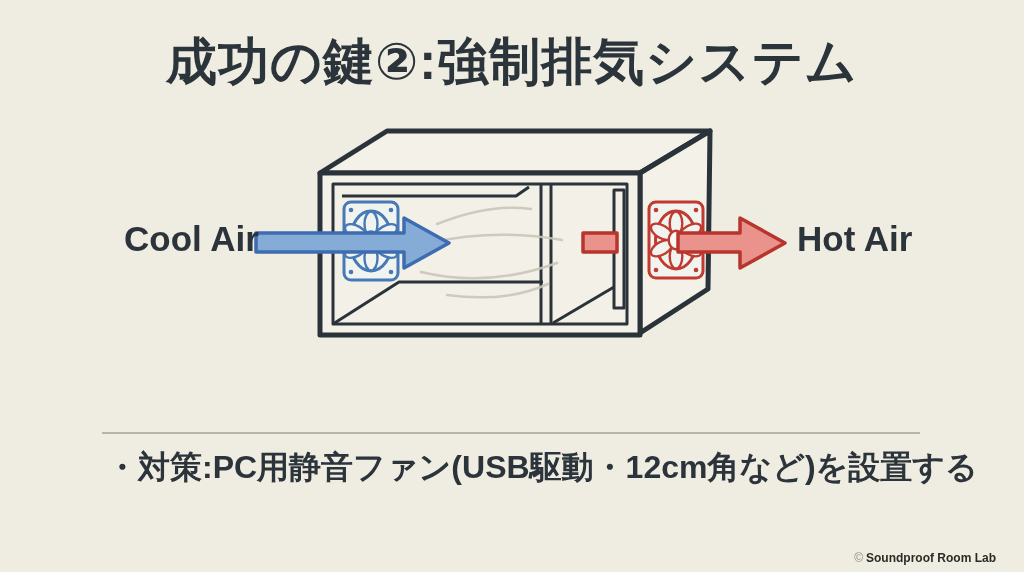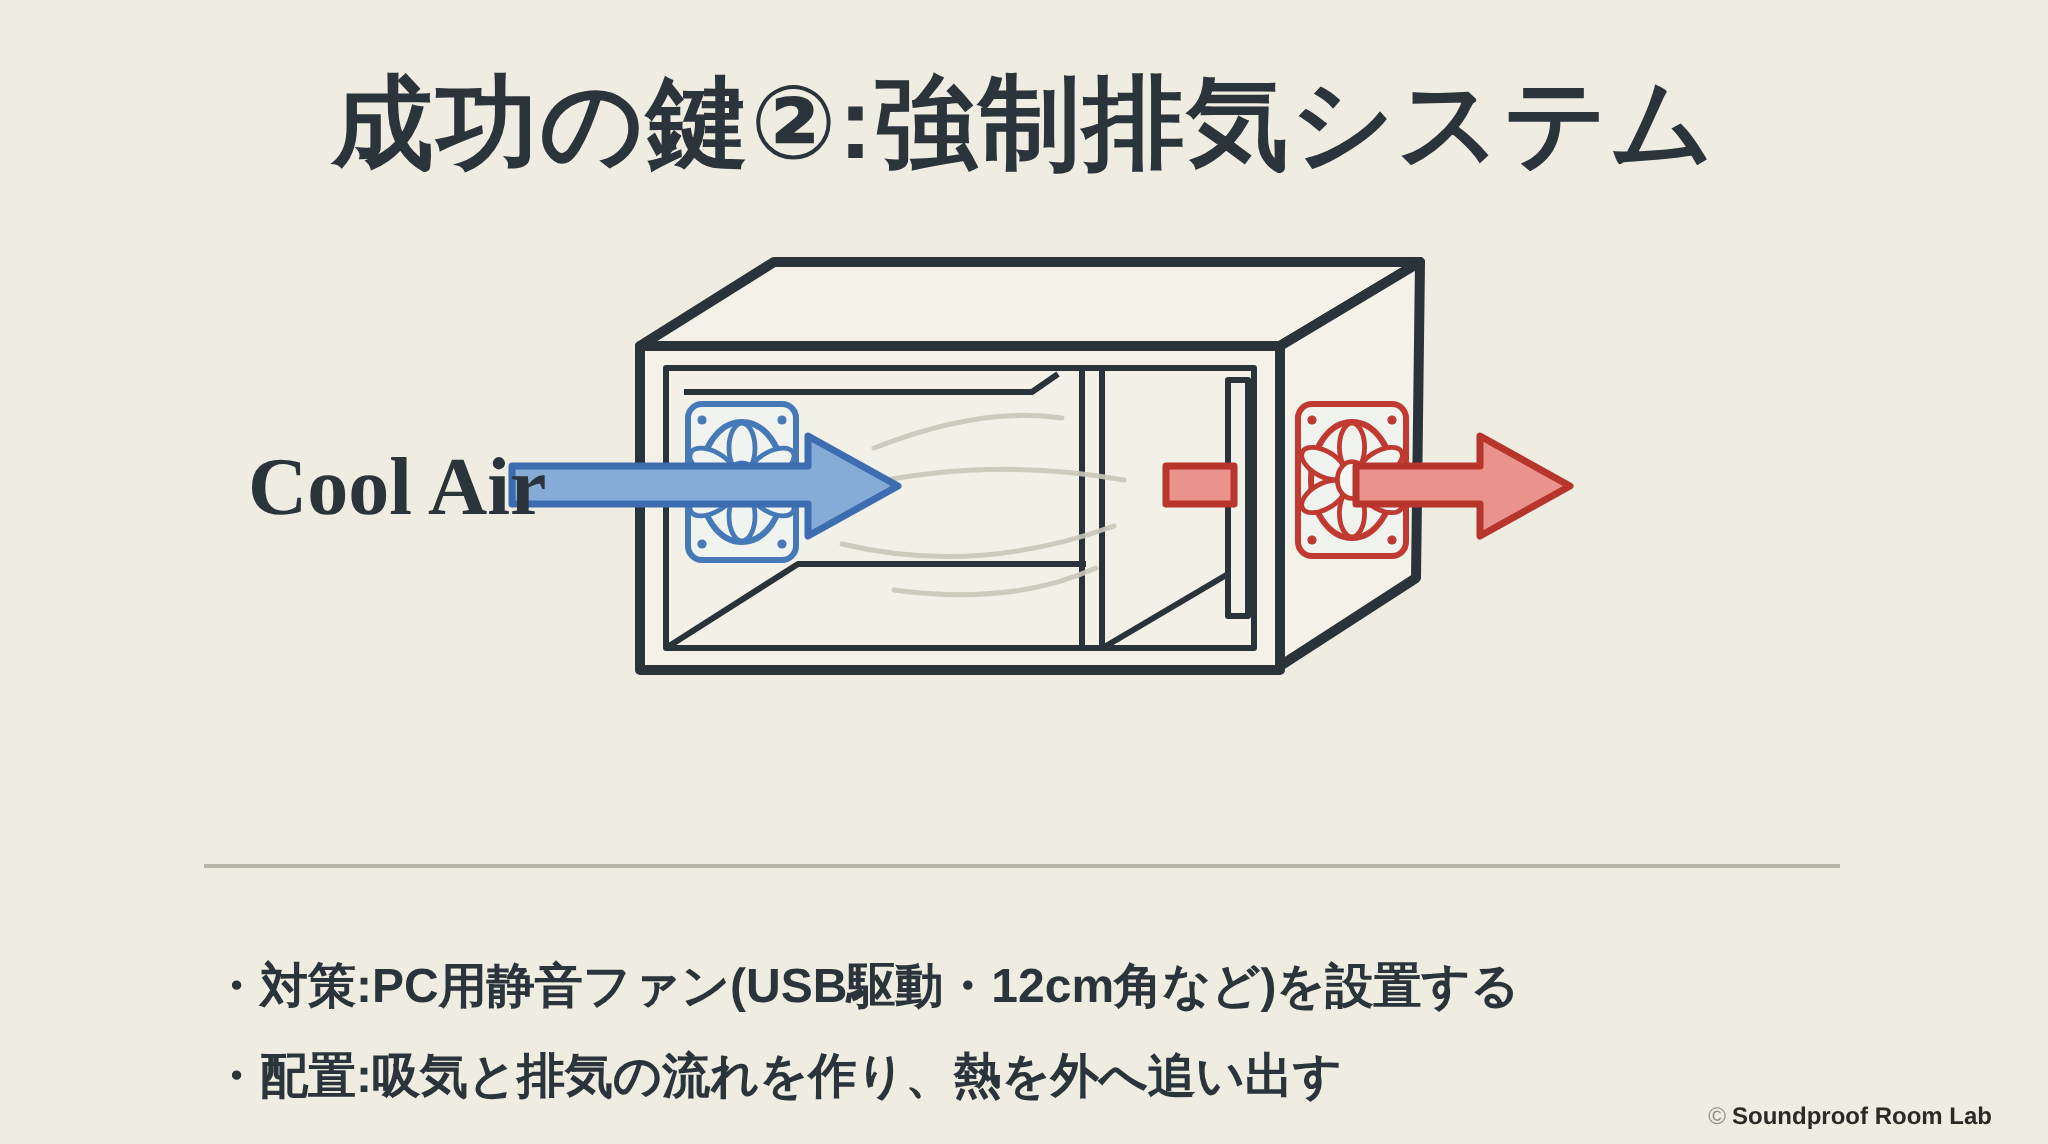--- a/index.html
+++ b/index.html
@@ -14,32 +14,32 @@
     position:relative; width:1024px; height:572px; margin:0 auto;
     background:var(--background); overflow:hidden;
     font-family:"Liberation Sans","DejaVu Sans",sans-serif;
     color:var(--ink);
   }
   .title{
     position:absolute; top:28px; left:0; width:100%;
     text-align:center; font-size:51px; font-weight:800; letter-spacing:1px;
   }
   .diagram-svg{position:absolute; inset:0; width:1024px; height:572px; pointer-events:none;}
-  .air-label{position:absolute; top:219px; font-size:41px; font-weight:800;font-family:Liberation Serif, serif;}
+  .air-label{position:absolute; top:219px; font-size:35px; font-weight:800;}
   .cool-label{left:124px;}
   .hot-label{left:797px;}
   .caption{
     position:absolute; top:366px; left:0; width:100%;
     text-align:center; font-size:29px; font-weight:600;
   }
   .divider{
     position:absolute; top:432px; left:102px; width:818px; height:2px;
     background:var(--divider); opacity:.7;
   }
-  .bullet{position:absolute; left:106px; font-size:24px; font-weight:600; white-space:nowrap;margin-top:31px;}
+  .bullet{position:absolute; left:106px; font-size:32px; font-weight:600; white-space:nowrap;}
   .bullet-1{top:446px;}
   .bullet-2{top:491px;}
   .watermark{
     position:absolute; top:551px; right:28px;
     font-size:12px; font-weight:700; color:#2b2b26;
   }
   .watermark .mark{color:var(--watermark-dim); font-weight:400; margin-right:3px;}
   
   .box-face{fill:var(--face-fill); stroke:var(--outline); stroke-width:5; stroke-linejoin:round;}
   .interior-line{fill:none; stroke:var(--outline); stroke-width:3; stroke-linejoin:round;}
@@ -123,24 +123,24 @@
         <ellipse class="fan-blade hot-part" rx="6.3" ry="12" transform="rotate(240) translate(0,-16.5)"></ellipse>
         <ellipse class="fan-blade hot-part" rx="6.3" ry="12" transform="rotate(300) translate(0,-16.5)"></ellipse>
       </g>
       <ellipse class="fan-hub hot-part" rx="7.3" ry="9.2"></ellipse>
     </g>
 
     <polygon class="hot-arrow" points="678,233 740,233 740,218 785,243 740,268 740,252 678,252"></polygon>
   </svg>
 
   <div class="air-label cool-label">Cool Air</div>
+  <div class="air-label hot-label">Hot Air</div>
 
 
   <div class="divider"></div>
 
   <div class="bullet bullet-1">・対策:PC用静音ファン(USB駆動・12cm角など)を設置する</div>
-  <div class="bullet bullet-2">・配置:吸気と排気の流れを作り、熱を外へ追い出す</div>
 
   <div class="watermark">
     <span class="mark">©</span><span>Soundproof Room Lab</span>
   </div>
 
 </div>
 
 </body></html>

